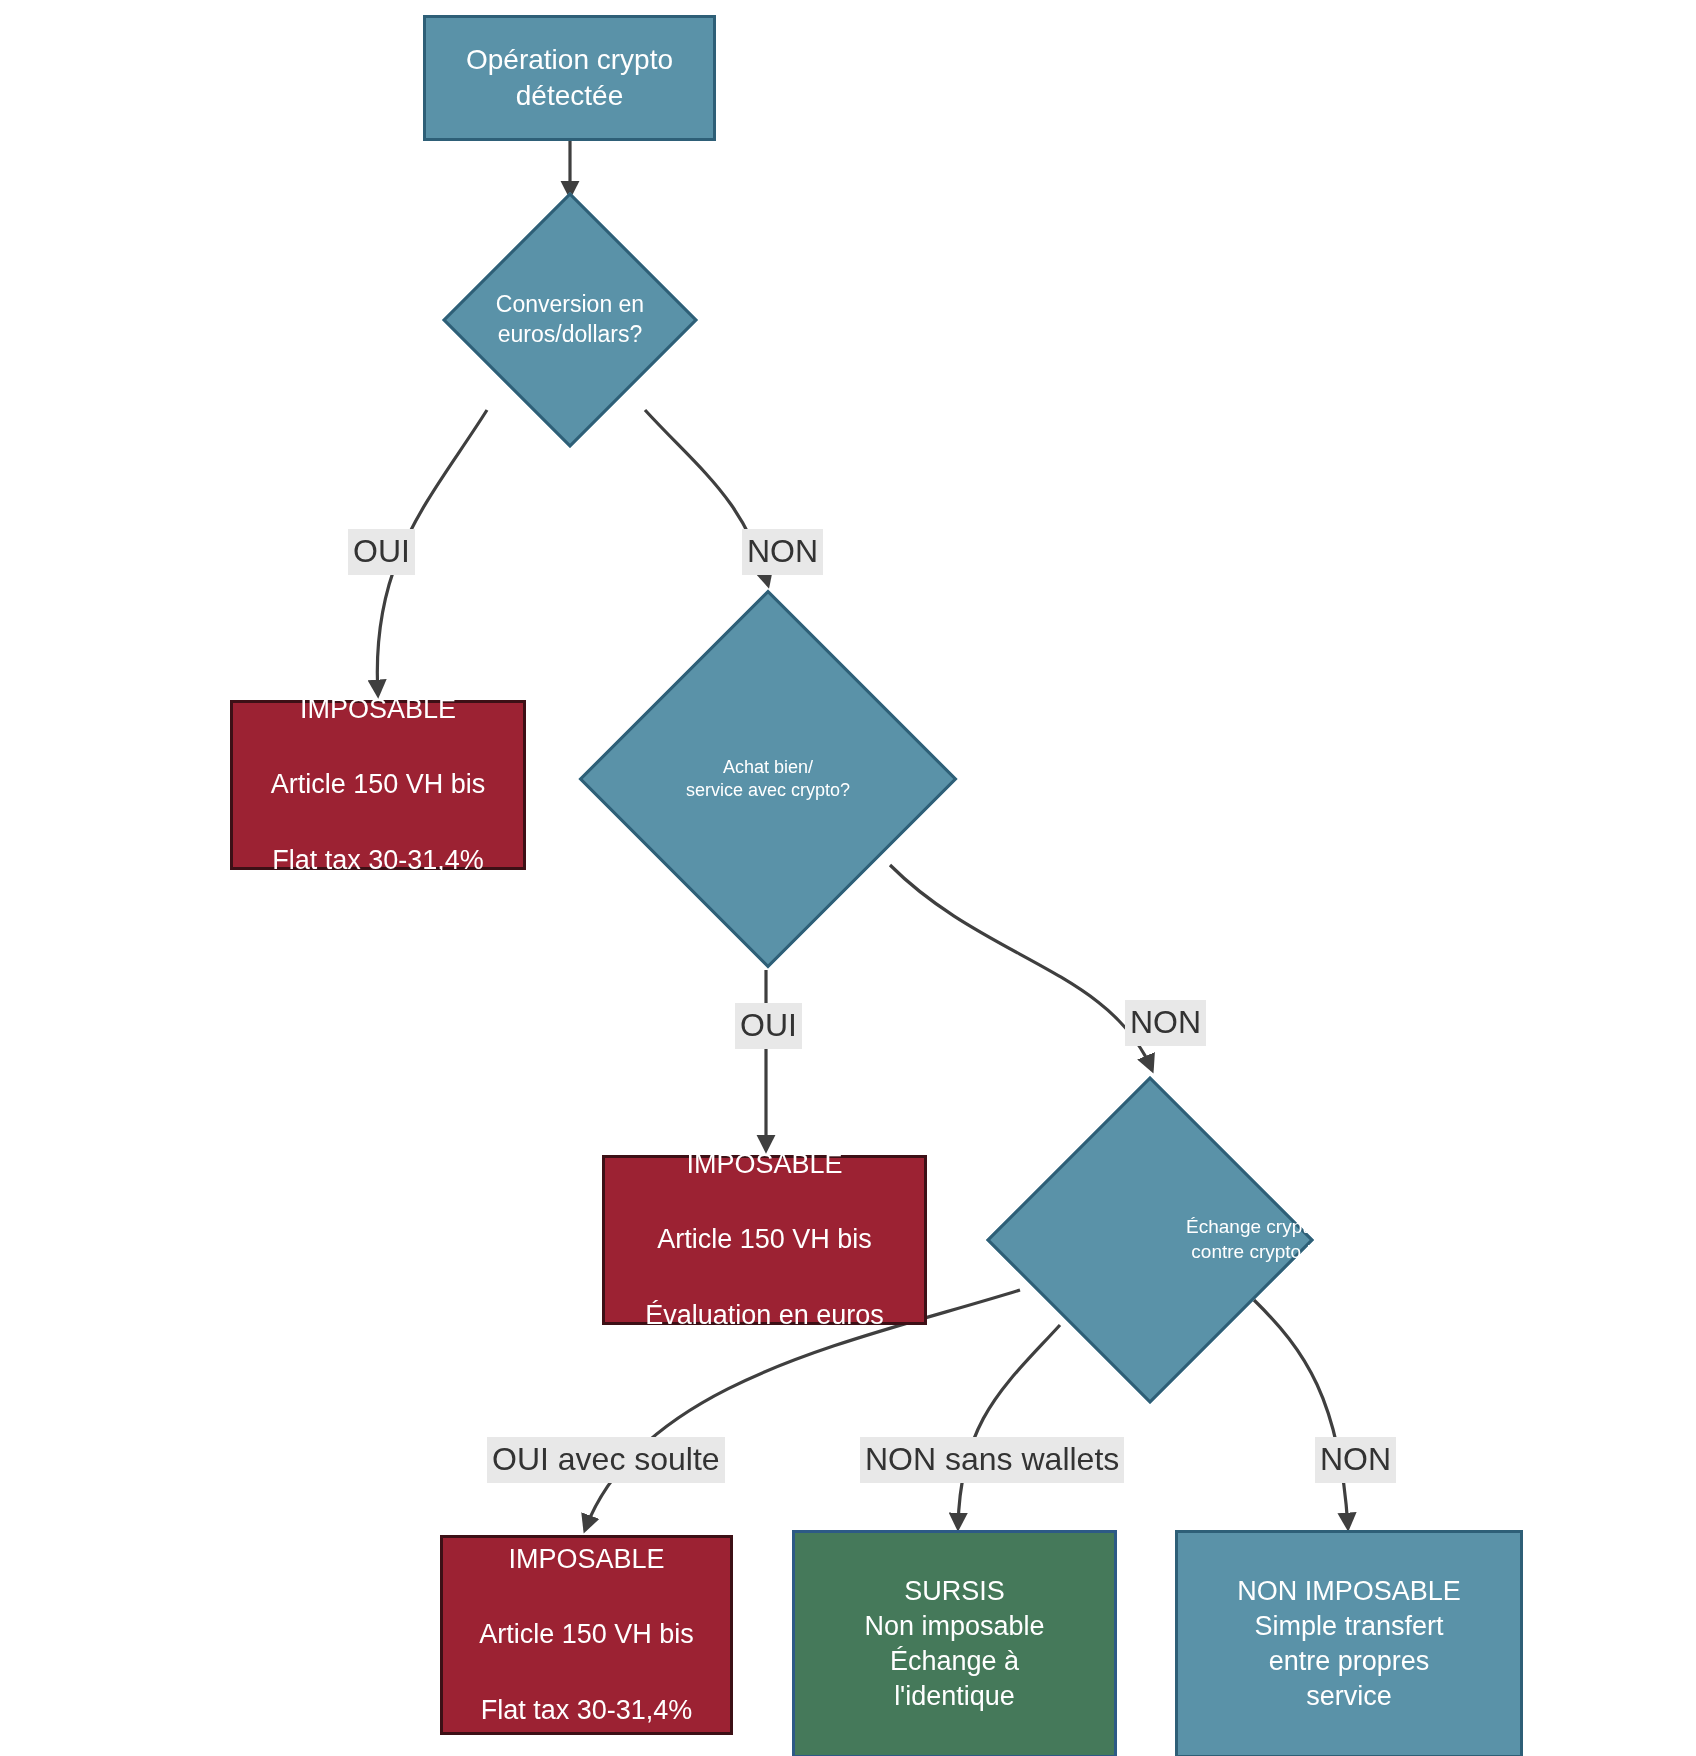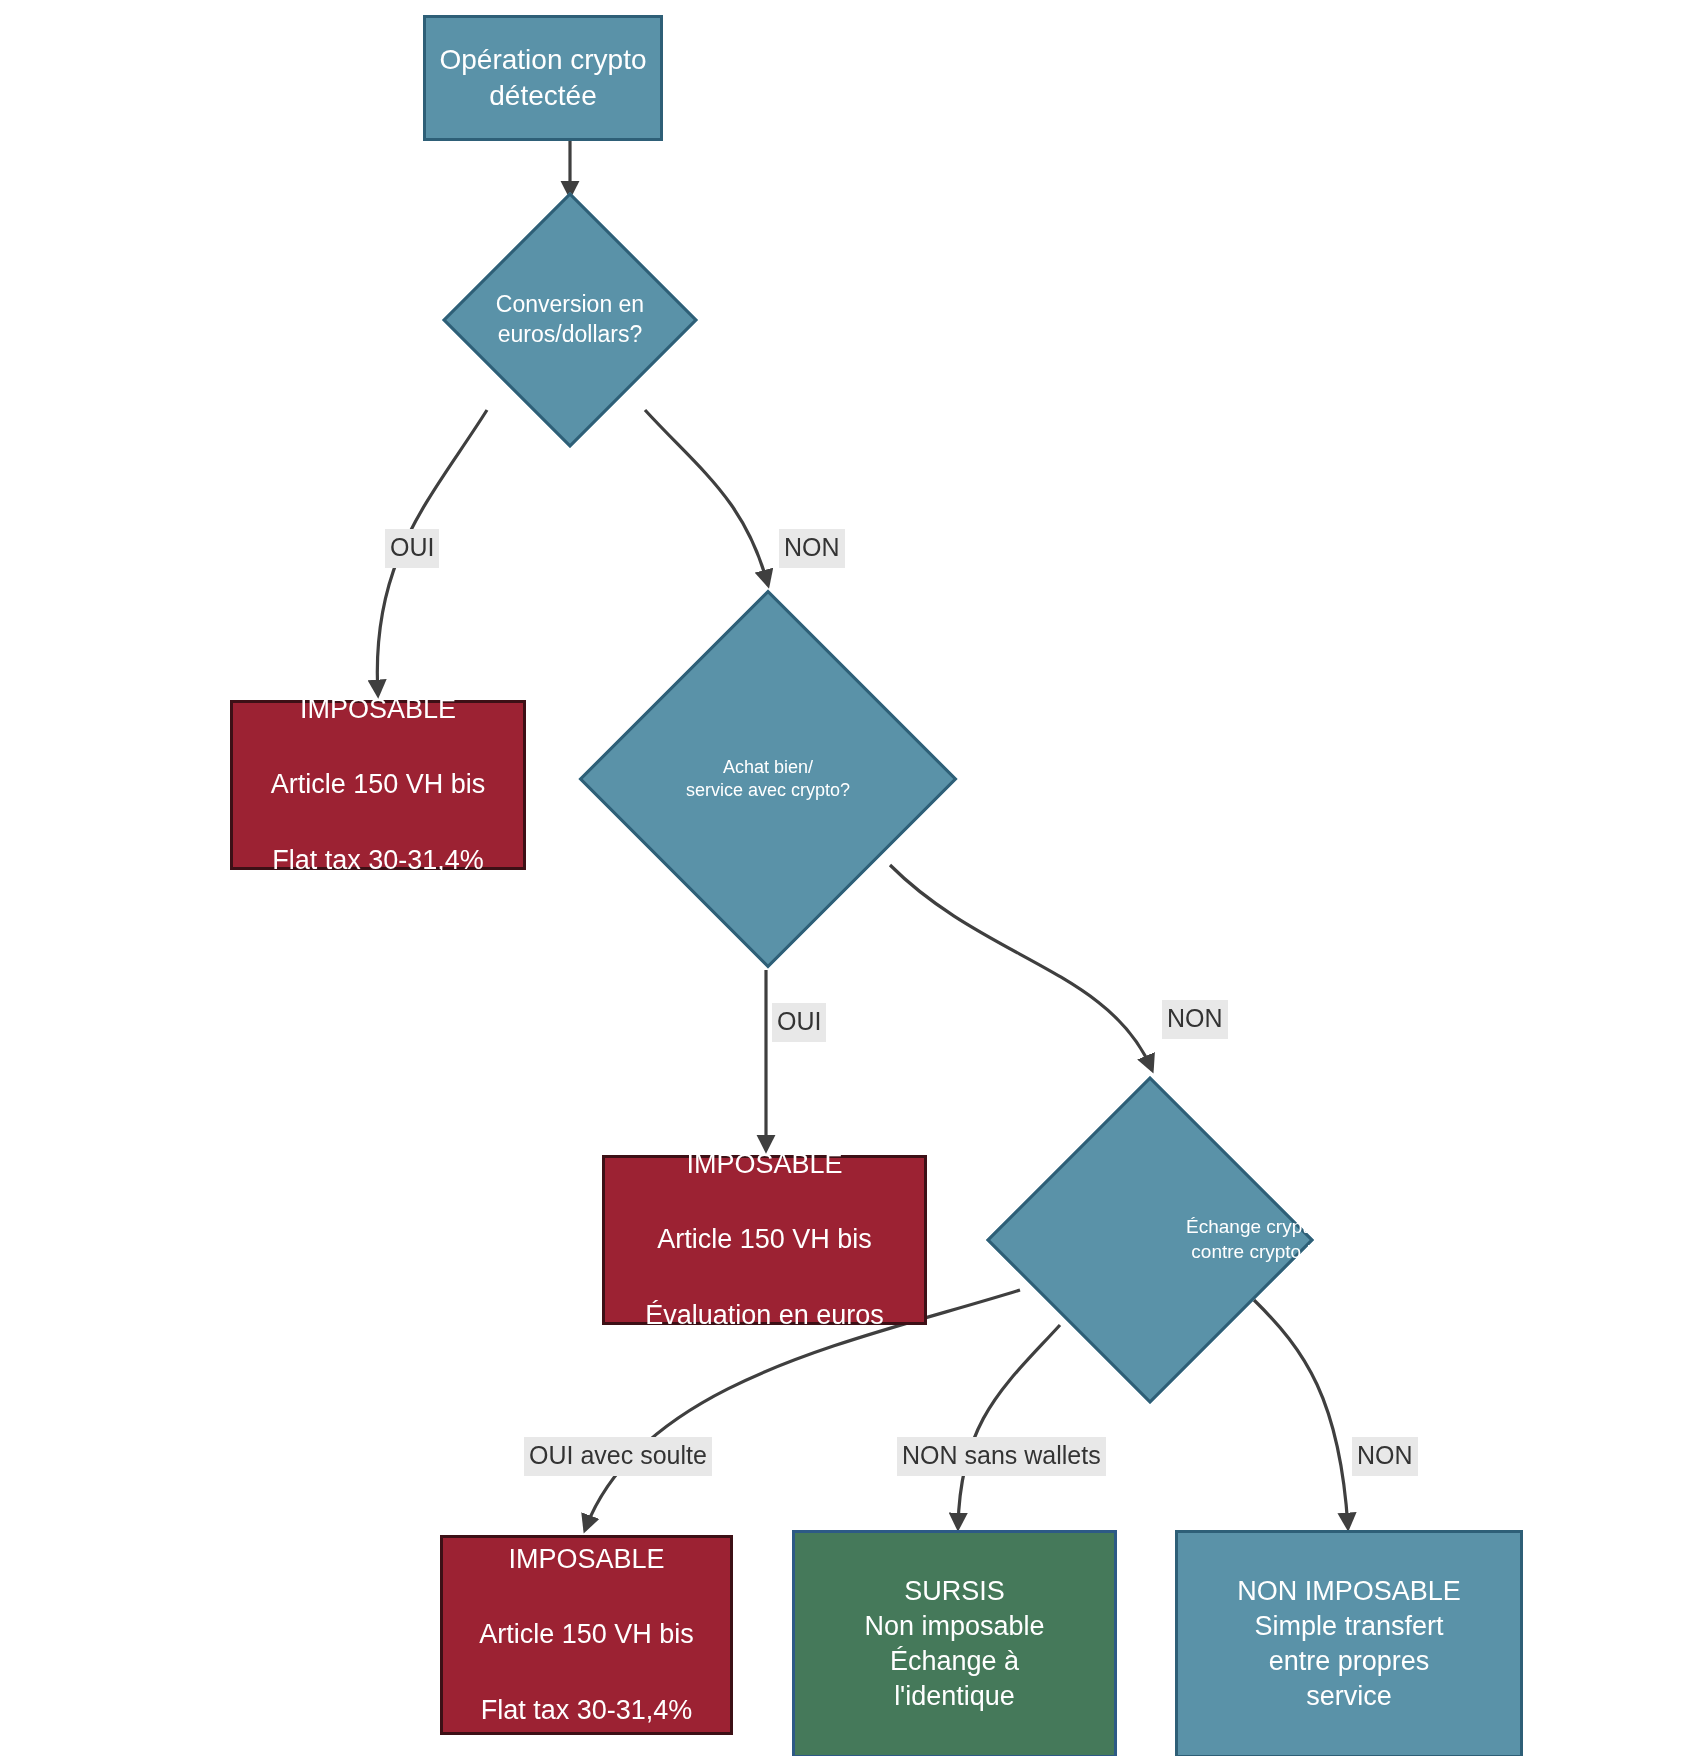--- a/index.html
+++ b/index.html
@@ -69,26 +69,25 @@
     flex-direction: column;
     align-items: center;
     justify-content: center;
   }
 
   
   .edge-label {
     position: absolute;
     background: #e8e8e8;
     color: #333333;
-    font-size: 25px;
+    font-size: 32px;
     line-height: 1.0;
     padding: 6px 5px 8px 5px;
     white-space: nowrap;
     z-index: 3;
-    margin-left: 37px;
   }
 </style>
 </head>
 <body>
 
 <div id="canvas">
 
   <svg id="edges" viewBox="0 0 1696 1756" width="1696" height="1756" xmlns="http://www.w3.org/2000/svg">
     <defs>
       <marker id="arrow" viewBox="0 0 10 10" refX="8" refY="5" markerWidth="6" markerHeight="6" orient="auto-start-reverse">
@@ -108,21 +107,21 @@
       <path d="M 890 865 C 985 960 1110 970 1152 1070" marker-end="url(#arrow)"></path>
 
       <path d="M 1020 1290 C 860 1340 640 1380 585 1530" marker-end="url(#arrow)"></path>
 
       <path d="M 1060 1325 C 1005 1385 960 1420 958 1528" marker-end="url(#arrow)"></path>
 
       <path d="M 1254 1300 C 1305 1350 1340 1400 1348 1528" marker-end="url(#arrow)"></path>
     </g>
   </svg>
 
-  <div class="node rect blue" style="left:423px; top:15px; width:240px; height:126px; font-size:28px;">
+  <div class="node rect blue" style="left:423px; top:15px; width:293px; height:126px; font-size:28px;">
     <span class="line">Opération crypto</span>
     <span class="line">détectée</span>
   </div>
 
   <div class="node diamond" style="left:420px; top:195px; width:300px; height:250px; font-size:23px;">
     <div class="dshape" style="width:181px; height:181px;"></div>
     <div class="dlabel">
       <span class="line">Conversion en</span>
       <span class="line">euros/dollars?</span>
     </div>

